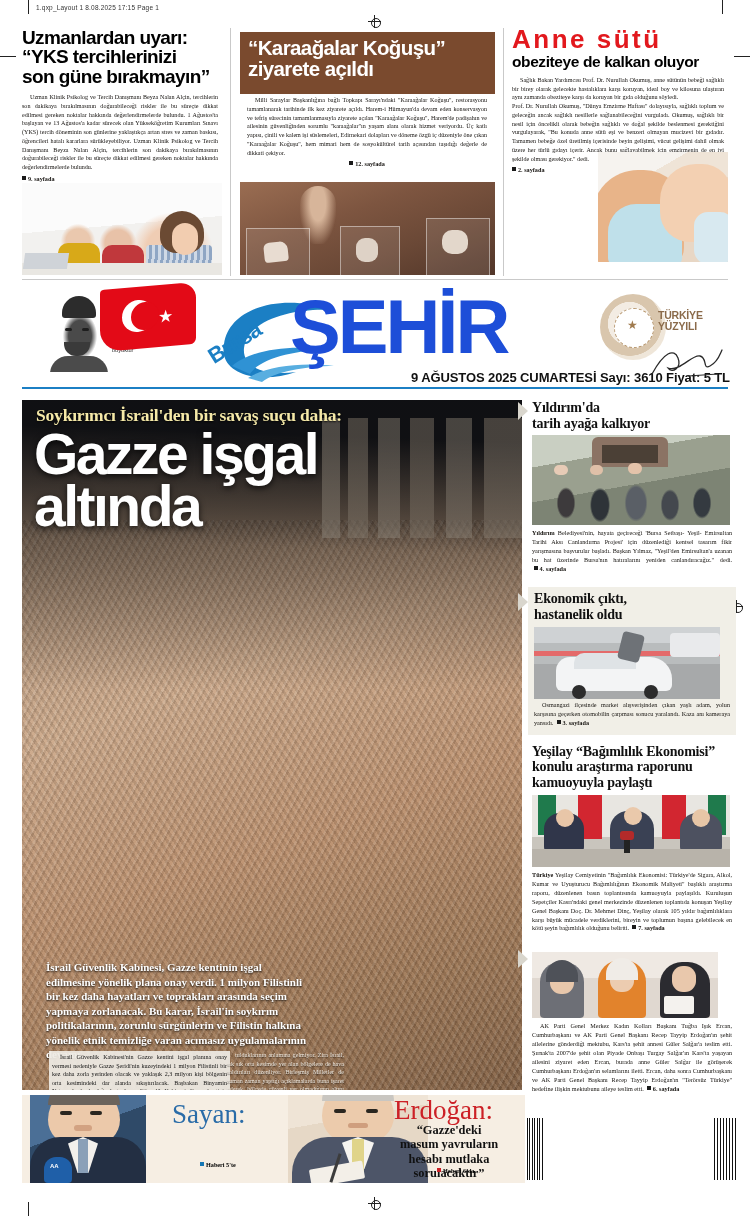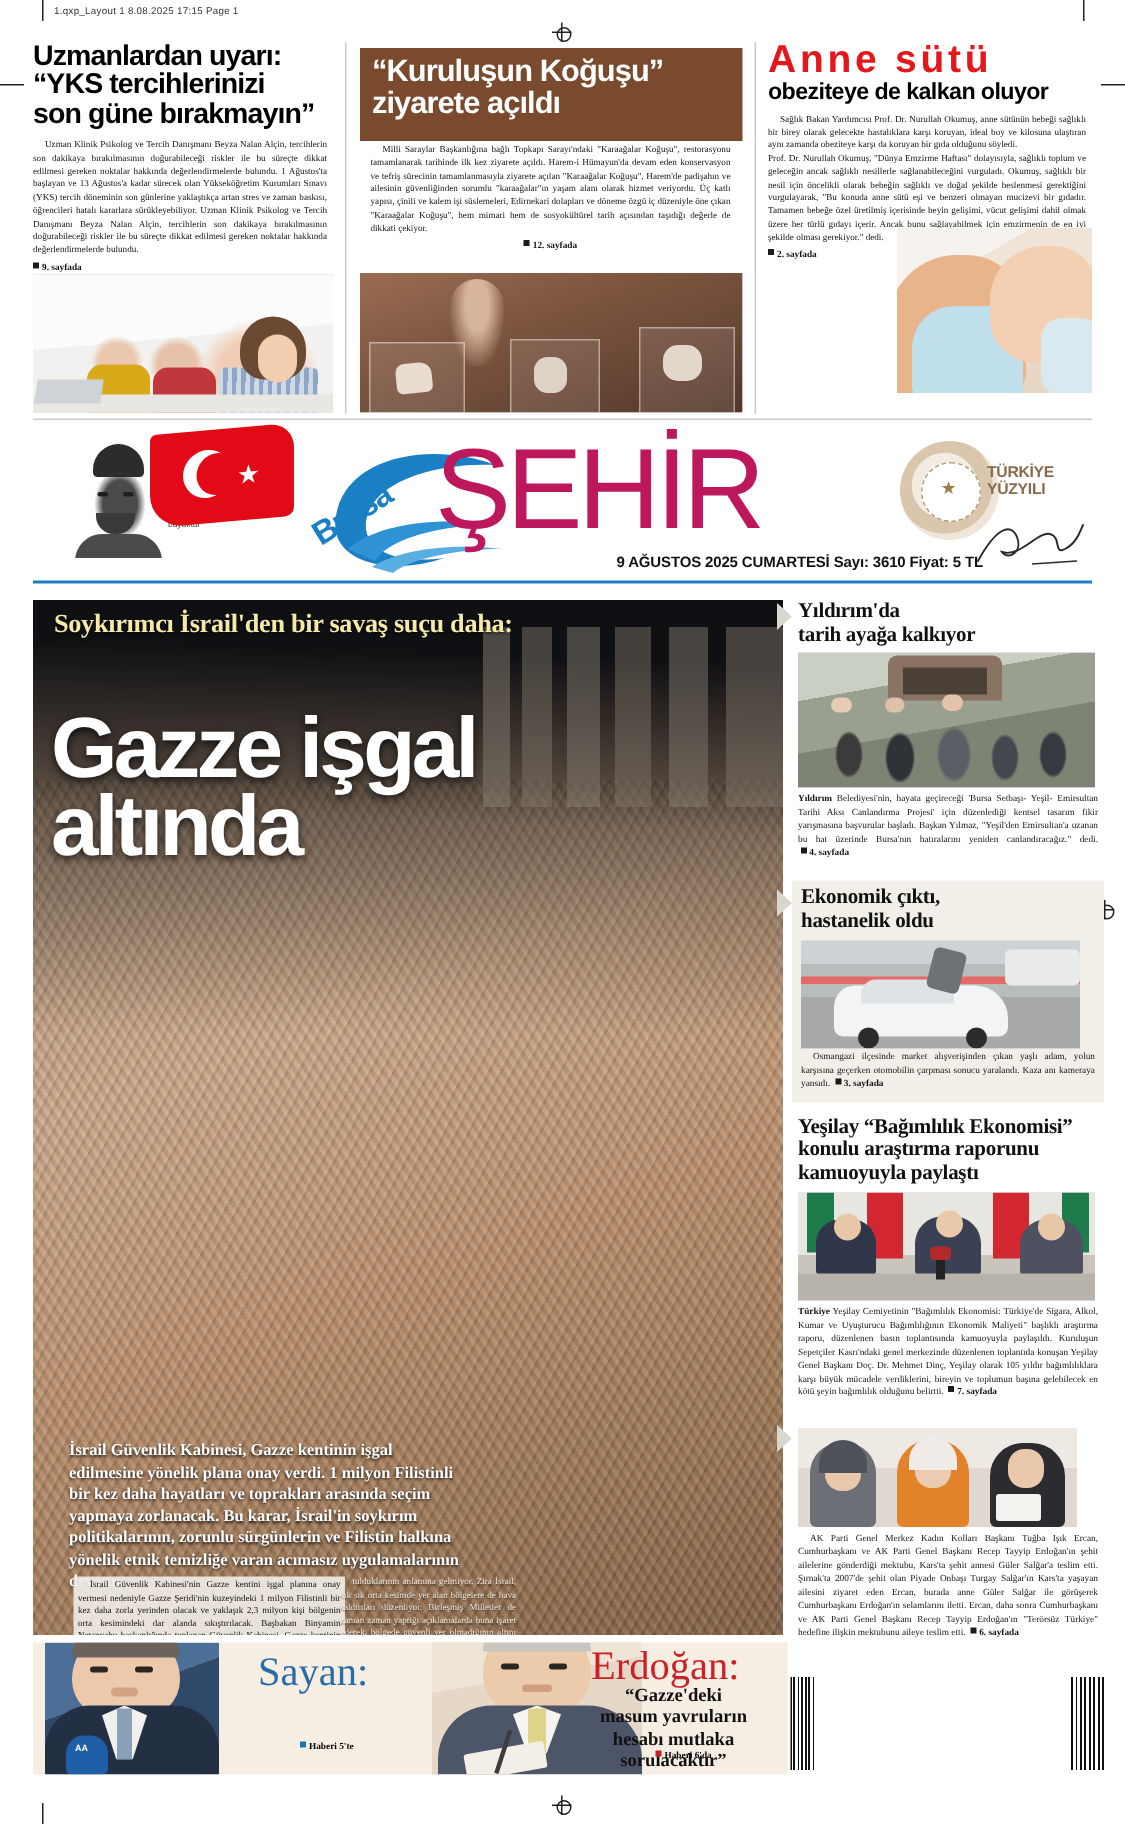--- a/index.html
+++ b/index.html
@@ -53,30 +53,30 @@
   #t3-body{width:212px;}
 
   
   .photo{position:absolute;overflow:hidden;background:#d8d4cf;}
   .photo .ph{position:absolute;inset:0;}
 
   
   #masthead{position:absolute;left:0;top:282px;width:750px;height:104px;background:#fff;}
   .mh-flag{position:absolute;}
   #mh-word{
-    position:absolute;font-family:"Liberation Sans",sans-serif;font-weight:normal;
-    color:#be185d;font-size:76px;letter-spacing:-3px;line-height:1;
+    position:absolute;font-family:"Liberation Sans",sans-serif;font-weight:bold;
+    color:#1d4ed8;font-size:76px;letter-spacing:-3px;line-height:1;
   }
   #mh-bursa{
     position:absolute;font-family:"Liberation Sans",sans-serif;font-weight:bold;color:#1b7fc4;
     font-size:22px;letter-spacing:-1px;transform:rotate(-32deg);
   }
   #mh-date{
     position:absolute;font-family:"Liberation Sans",sans-serif;font-weight:bold;
-    font-size:10px;color:#111;white-space:nowrap;letter-spacing:-.1px;
+    font-size:13px;color:#111;white-space:nowrap;letter-spacing:-.1px;
   }
   #mh-quote{position:absolute;font-family:"Liberation Sans",sans-serif;font-size:5.6px;color:#333;line-height:1.25;}
   #tyz-text{
     position:absolute;font-family:"Liberation Sans",sans-serif;font-weight:bold;
     font-size:10.5px;color:#8a6a4a;line-height:1.02;letter-spacing:-.2px;
   }
 
   
   #main-wrap{position:absolute;left:22px;top:400px;width:500px;height:690px;overflow:hidden;}
   #main-photo{position:absolute;inset:0;}
@@ -166,21 +166,21 @@
     <div style="position:absolute;left:124px;top:62px;width:66px;height:34px;background:repeating-linear-gradient(92deg,#cfd9e6 0 3px,#8fa6c4 3px 6px);border-radius:4px 4px 0 0;"></div>
     <div style="position:absolute;left:36px;top:60px;width:42px;height:32px;background:#d8a918;border-radius:10px 10px 0 0;"></div>
     <div style="position:absolute;left:80px;top:62px;width:42px;height:30px;background:#c0383c;border-radius:10px 10px 0 0;"></div>
     <div style="position:absolute;left:138px;top:28px;width:44px;height:42px;background:#6b4a33;border-radius:22px 22px 16px 16px;"></div>
     <div style="position:absolute;left:150px;top:40px;width:26px;height:32px;background:#f2cdb0;border-radius:13px;"></div>
     <div style="position:absolute;left:0;top:80px;width:200px;height:12px;background:#e9e7e2;"></div>
     <div style="position:absolute;left:2px;top:70px;width:44px;height:16px;background:#cfd3d8;transform:skewX(-8deg);"></div>
   </div>
 
   <div class="blk brownbox" style="left:240px;top:32px;width:255px;height:62px;">
-    <div class="hl" id="t2-title" style="white-space:pre-line;padding:6px 0 0 8px;">“Kuruluşun Koğuşu”
+    <div class="hl" id="t2-title" style="white-space:pre-line;padding:6px 0 0 8px;">“Karaağalar Koğuşu”
 ziyarete açıldı</div>
   </div>
   <div class="blk" style="left:247px;top:96px;width:242px;">
     <div class="body-txt" id="t2-body">
       <p>Milli Saraylar Başkanlığına bağlı Topkapı Sarayı'ndaki "Karaağalar Koğuşu", restorasyonu tamamlanarak tarihinde ilk kez ziyarete açıldı. Harem-i Hümayun'da devam eden konservasyon ve tefriş sürecinin tamamlanmasıyla ziyarete açılan "Karaağalar Koğuşu", Harem'de padişahın ve ailesinin güvenliğinden sorumlu "karaağalar"ın yaşam alanı olarak hizmet veriyordu. Üç katlı yapısı, çinili ve kalem işi süslemeleri, Edirnekari dolapları ve döneme özgü iç düzeniyle öne çıkan "Karaağalar Koğuşu", hem mimari hem de sosyokültürel tarih açısından taşıdığı değerle de dikkati çekiyor.</p>
       <div class="ref" style="margin-top:3px;text-align:center;">
         <span class="sq"></span><span>12. sayfada</span>
       </div>
     </div>
   </div>
@@ -277,21 +277,21 @@
       background:
         repeating-linear-gradient(118deg, rgba(255,255,255,.10) 0 2px, rgba(70,40,20,.12) 2px 4px, rgba(210,160,120,.10) 4px 7px),
         repeating-linear-gradient(56deg, rgba(0,0,0,.10) 0 3px, rgba(255,240,220,.08) 3px 6px);
       opacity:.85;"></div>
     <div style="position:absolute;left:300px;top:18px;width:200px;height:120px;
       background:
         linear-gradient(90deg,rgba(230,215,195,.55) 0 18px,rgba(0,0,0,0) 18px 26px,rgba(225,208,186,.5) 26px 46px,rgba(0,0,0,0) 46px 56px,rgba(235,220,200,.5) 56px 78px,rgba(0,0,0,0) 78px 88px,rgba(220,202,180,.5) 88px 112px,rgba(0,0,0,0) 112px 124px,rgba(232,216,196,.5) 124px 150px,rgba(0,0,0,0) 150px 162px,rgba(226,208,186,.5) 162px 200px);"></div>
     <div style="position:absolute;inset:0;background:linear-gradient(180deg,rgba(0,0,0,.45) 0 18%,rgba(0,0,0,0) 42%);"></div>
 
     <div id="main-kicker">Soykırımcı İsrail'den bir savaş suçu daha:</div>
-    <div id="main-head" style="white-space:pre-line;margin-top:45px;">Gazze işgal
+    <div id="main-head" style="white-space:pre-line;">Gazze işgal
 altında</div>
     <div id="main-lede">İsrail Güvenlik Kabinesi, Gazze kentinin işgal edilmesine yönelik plana onay verdi. 1 milyon Filistinli bir kez daha hayatları ve toprakları arasında seçim yapmaya zorlanacak. Bu karar, İsrail'in soykırım politikalarının, zorunlu sürgünlerin ve Filistin halkına yönelik etnik temizliğe varan acımasız uygulamalarının devamı.</div>
 
     <div class="maincol" id="maincol1">
       <p style="text-indent:8px;margin:0">İsrail Güvenlik Kabinesi'nin Gazze kentini işgal planına onay vermesi nedeniyle Gazze Şeridi'nin kuzeyindeki 1 milyon Filistinli bir kez daha zorla yerinden olacak ve yaklaşık 2,3 milyon kişi bölgenin orta kesimindeki dar alanda sıkıştırılacak. Başbakan Binyamin Netanyahu başkanlığında toplanan Güvenlik Kabinesi, Gazze kentinin işgal edilmesine yönelik plana onay verdi. Beklentilerin aksine Gazze Şeridi'nin tamamı yerine kuzeydeki Gazze kentinin işgaline karar verilmesi dikkati çekti. Netanyahu, kabine toplantısı öncesi Fox News'e verdiği röportajda, Gazze Şeridi'nin tamamını işgal etmeyi hedeflediklerini söylemişti. İşgalin şimdilik Gazze kentiyle sınırlandırılmasında birçok neden olduğu belirtiliyor.</p>
 
     </div>
 
     <div class="maincol" id="maincol2">
       <p style="text-indent:8px;margin:0;color:#efe9e0;text-shadow:0 1px 1px rgba(0,0,0,.55);">tulduklarının anlamına gelmiyor. Zira İsrail, sık sık orta kesimde yer alan bölgelere de hava saldırıları düzenliyor. Birleşmiş Milletler de zaman zaman yaptığı açıklamalarda buna işaret ederek, bölgede güvenli yer olmadığının altını çiziyor.</p>

